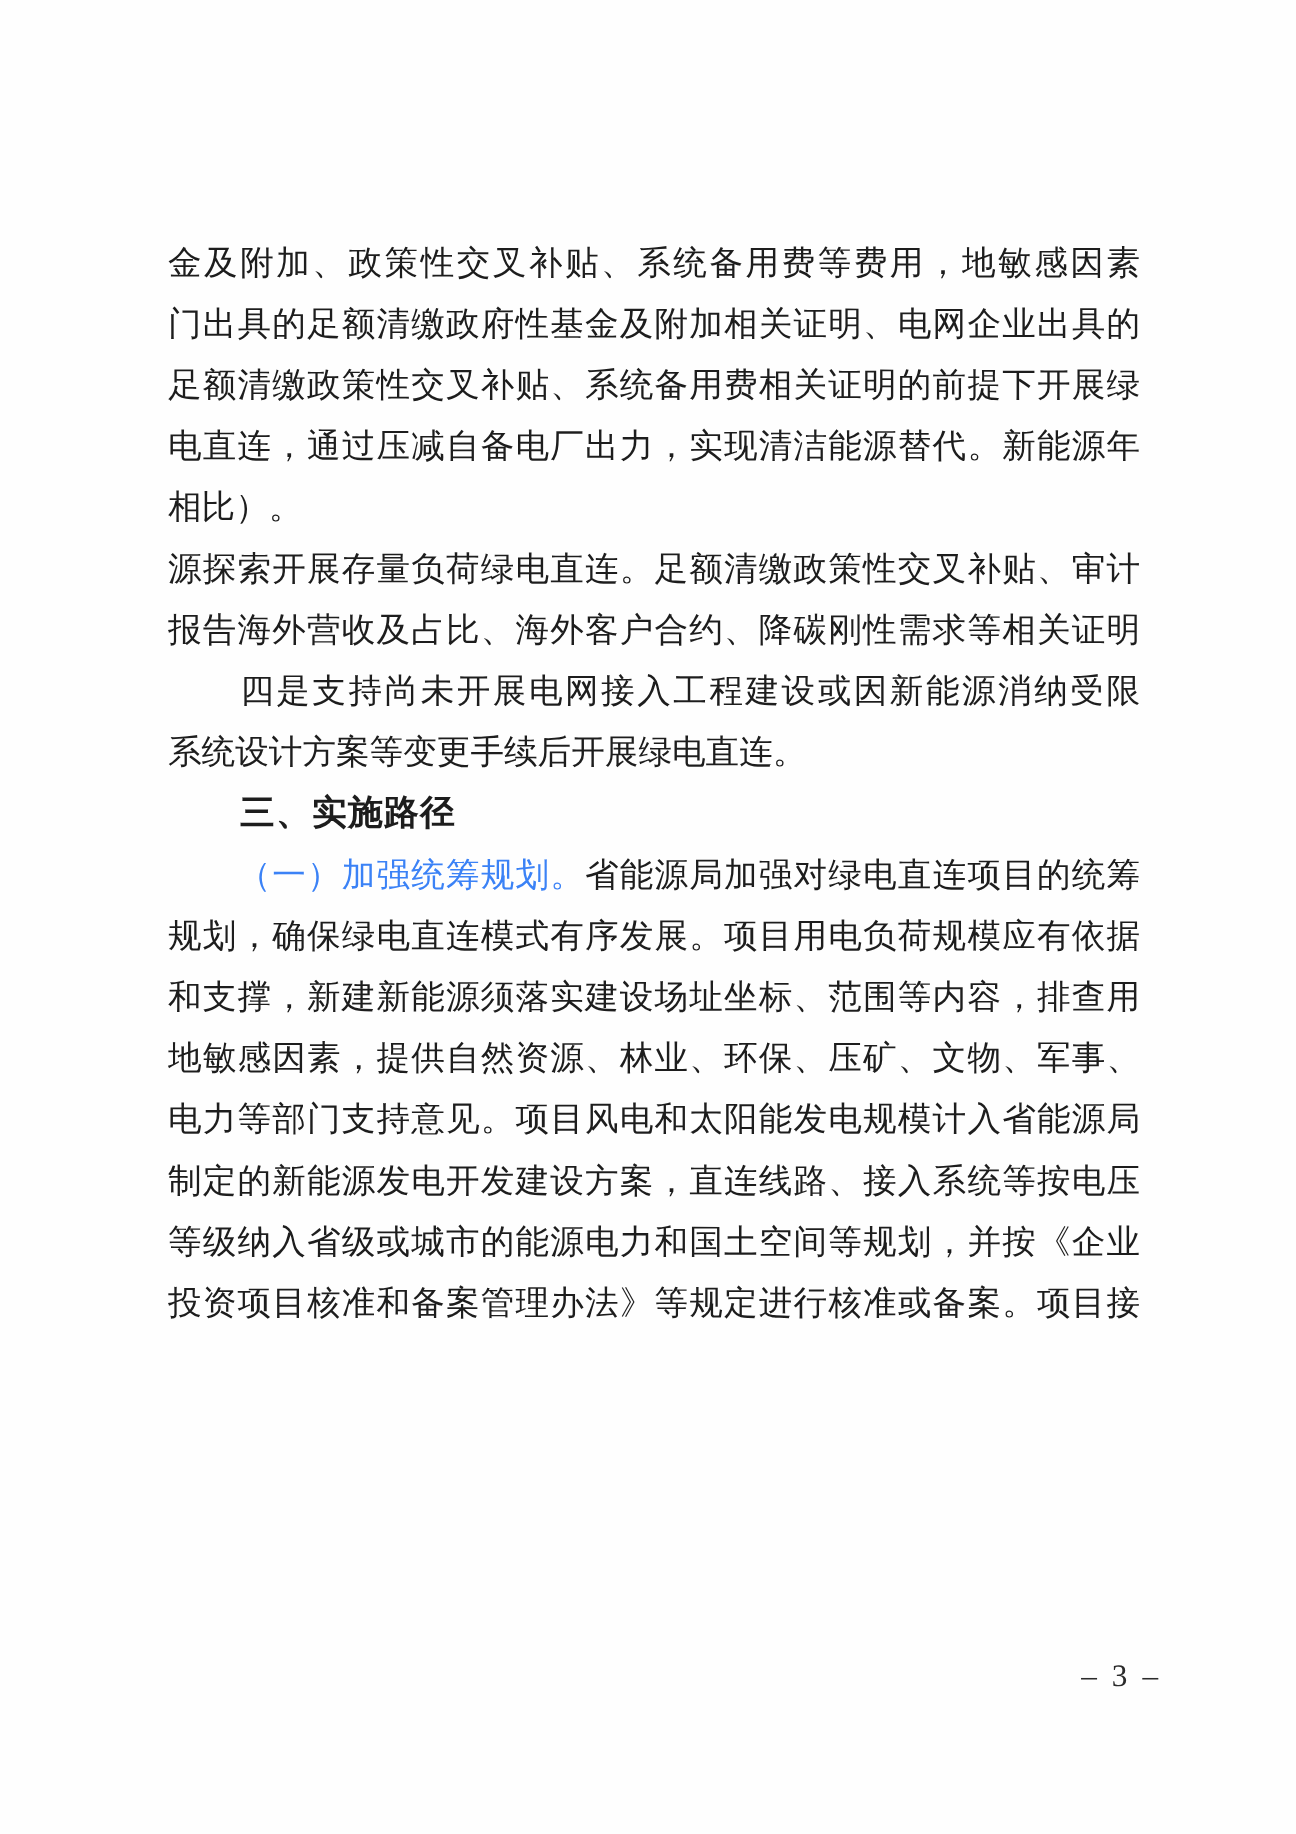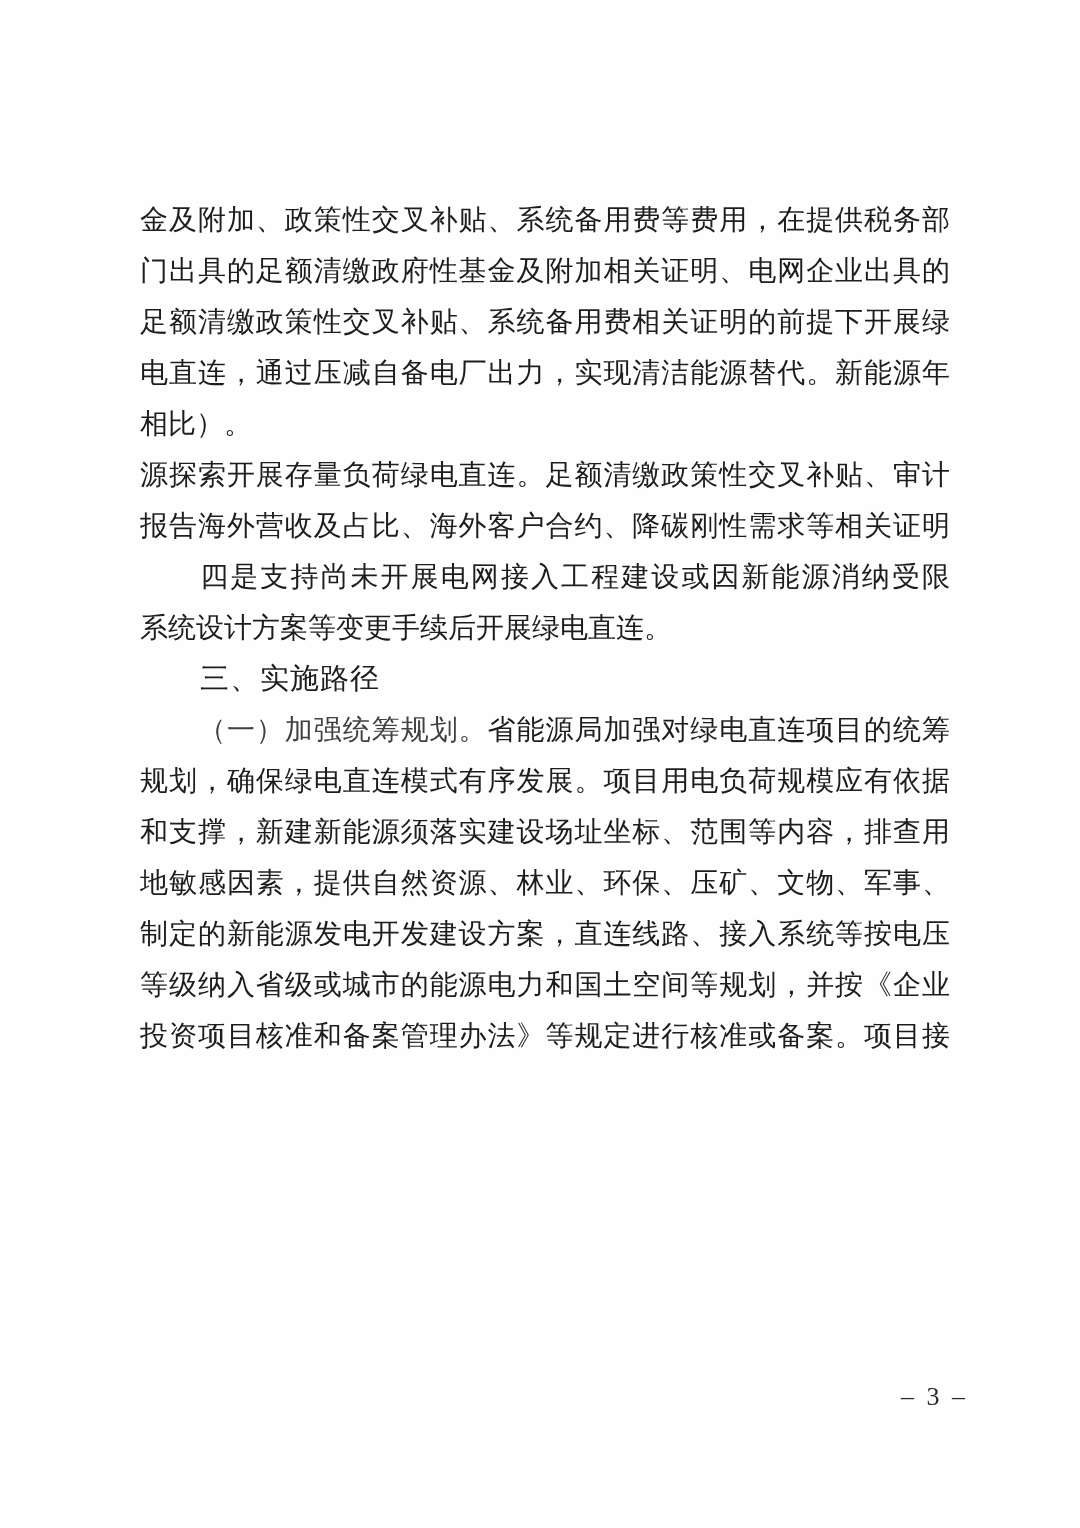--- a/index.html
+++ b/index.html
@@ -24,46 +24,46 @@
   .line{
     height:51px;
     line-height:51px;
     overflow:hidden;
   }
   .line.fill{
     text-align:justify;
     text-align-last:justify;
   }
   .heading .line{
-    font-weight:normal;
+    font-weight:bold;
     font-family:"Liberation Sans", sans-serif;
     font-size:29px;
     letter-spacing:1px;
   }
   .lead{
     
-    color:#404040;
+    color:#3b82f6;
   }
   .page-number{
     position:absolute;
     top:1382px;
     right:112px;
     font-size:26px;
     color:#2b2b2b;
     letter-spacing:3px;
     font-family:"Liberation Serif", serif;
   }
 </style>
 </head>
 <body>
 
 <div class="page">
   <div class="text-block">
       <div class="block body">
-        <div class="line fill">金及附加、政策性交叉补贴、系统备用费等费用，在提供税务部</div>
+        <div class="line fill">金及附加、政策性交叉补贴、系统备用费等费用，地敏感因素</div>
         <div class="line fill">门出具的足额清缴政府性基金及附加相关证明、电网企业出具的</div>
         <div class="line fill">足额清缴政策性交叉补贴、系统备用费相关证明的前提下开展绿</div>
         <div class="line fill">电直连，通过压减自备电厂出力，实现清洁能源替代。新能源年</div>
         <div class="line">相比）。</div>
       </div>
       <div class="block body">
         <div class="line fill">源探索开展存量负荷绿电直连。足额清缴政策性交叉补贴、审计</div>
         <div class="line fill">报告海外营收及占比、海外客户合约、降碳刚性需求等相关证明</div>
       </div>
       <div class="block body">
@@ -71,19 +71,20 @@
         <div class="line">系统设计方案等变更手续后开展绿电直连。</div>
       </div>
       <div class="block heading">
         <div class="line">　　三、实施路径</div>
       </div>
       <div class="block body">
         <div class="line fill"><span class="lead">　　（一）加强统筹规划。</span>省能源局加强对绿电直连项目的统筹</div>
         <div class="line fill">规划，确保绿电直连模式有序发展。项目用电负荷规模应有依据</div>
         <div class="line fill">和支撑，新建新能源须落实建设场址坐标、范围等内容，排查用</div>
         <div class="line fill">地敏感因素，提供自然资源、林业、环保、压矿、文物、军事、</div>
+        <div class="line fill">电力等部门支持意见。项目风电和太阳能发电规模计入省能源局</div>
         <div class="line fill">制定的新能源发电开发建设方案，直连线路、接入系统等按电压</div>
         <div class="line fill">等级纳入省级或城市的能源电力和国土空间等规划，并按《企业</div>
         <div class="line fill">投资项目核准和备案管理办法》等规定进行核准或备案。项目接</div>
       </div>
     </div>
   <div class="page-number">– 3 –</div>
 </div>
 
 </body></html>

